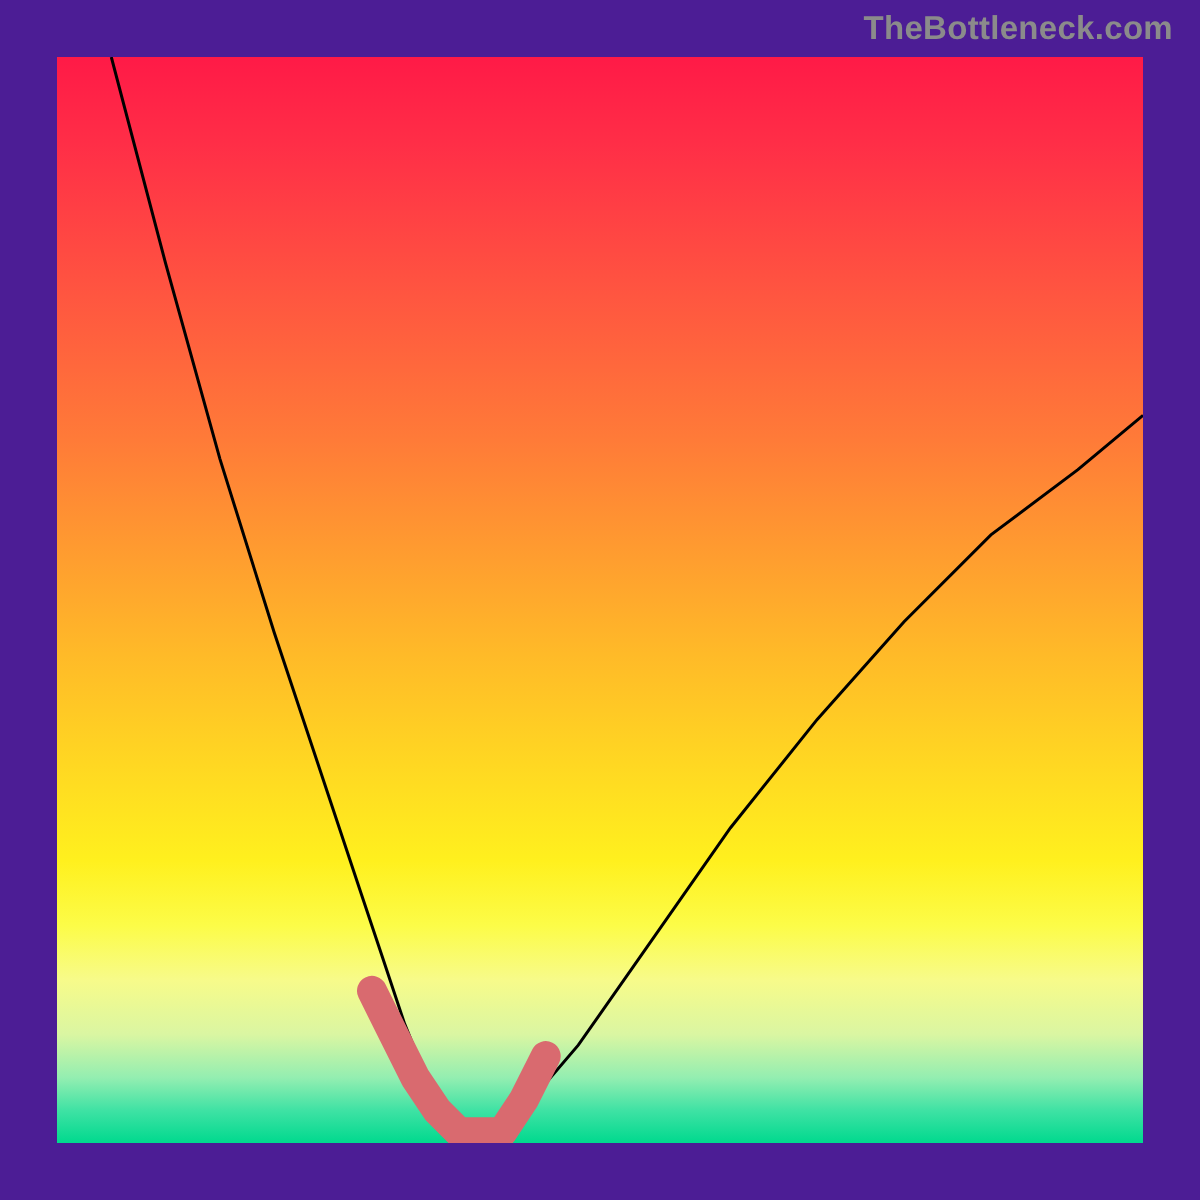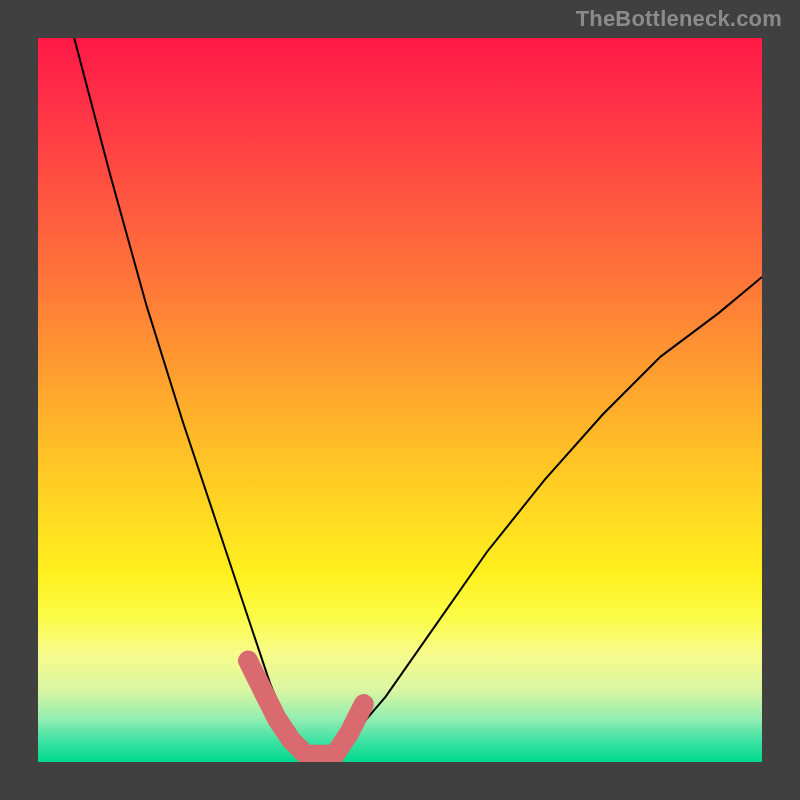--- a/index.html
+++ b/index.html
@@ -9,21 +9,21 @@
     height: 800px;
     background: #000000;
     overflow: hidden;
   }
   .frame {
     position: absolute;
     top: 0;
     left: 0;
     width: 800px;
     height: 800px;
-    background: #404040;
+    background: #4c1d95;
   }
   .plot {
     position: absolute;
     top: 38px;
     left: 38px;
     width: 724px;
     height: 724px;
     background: linear-gradient(to bottom,
       #ff1a47 0%,
       #ff2e47 8%,

